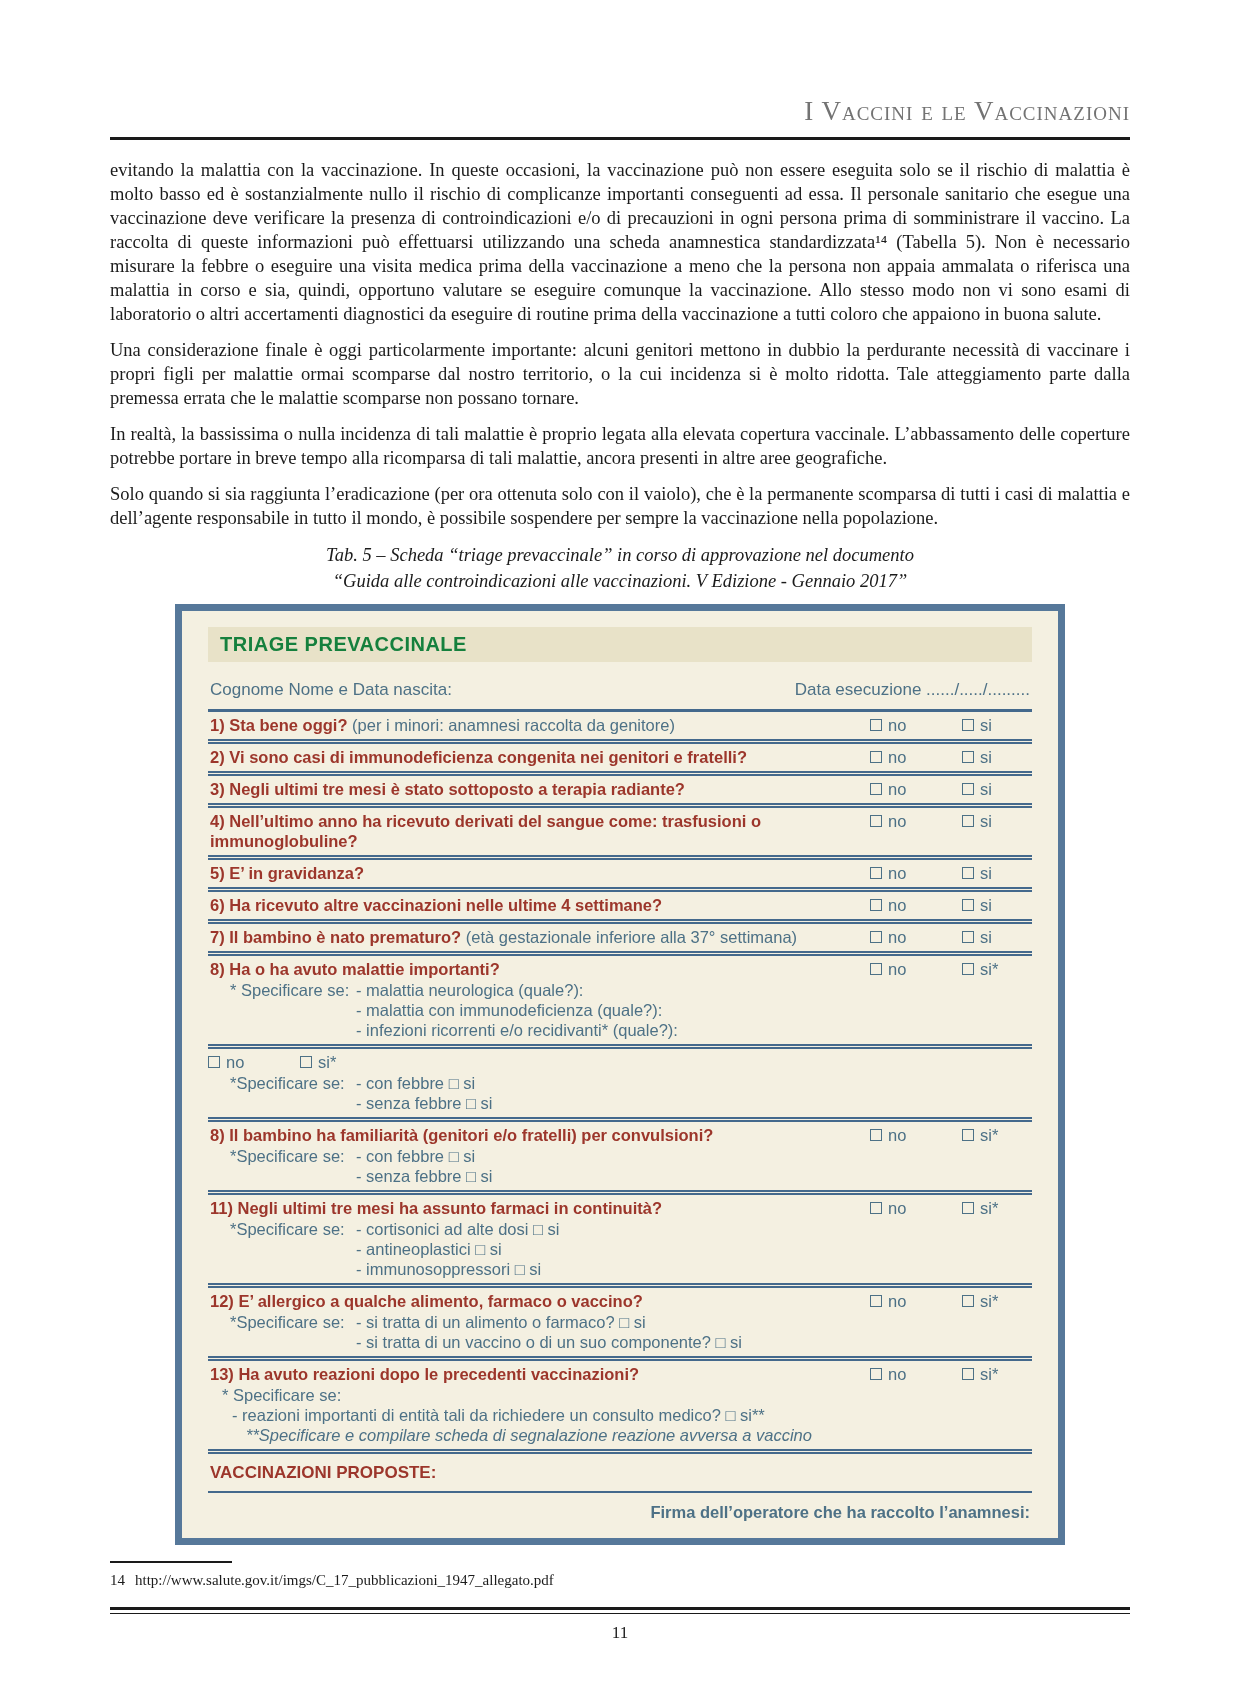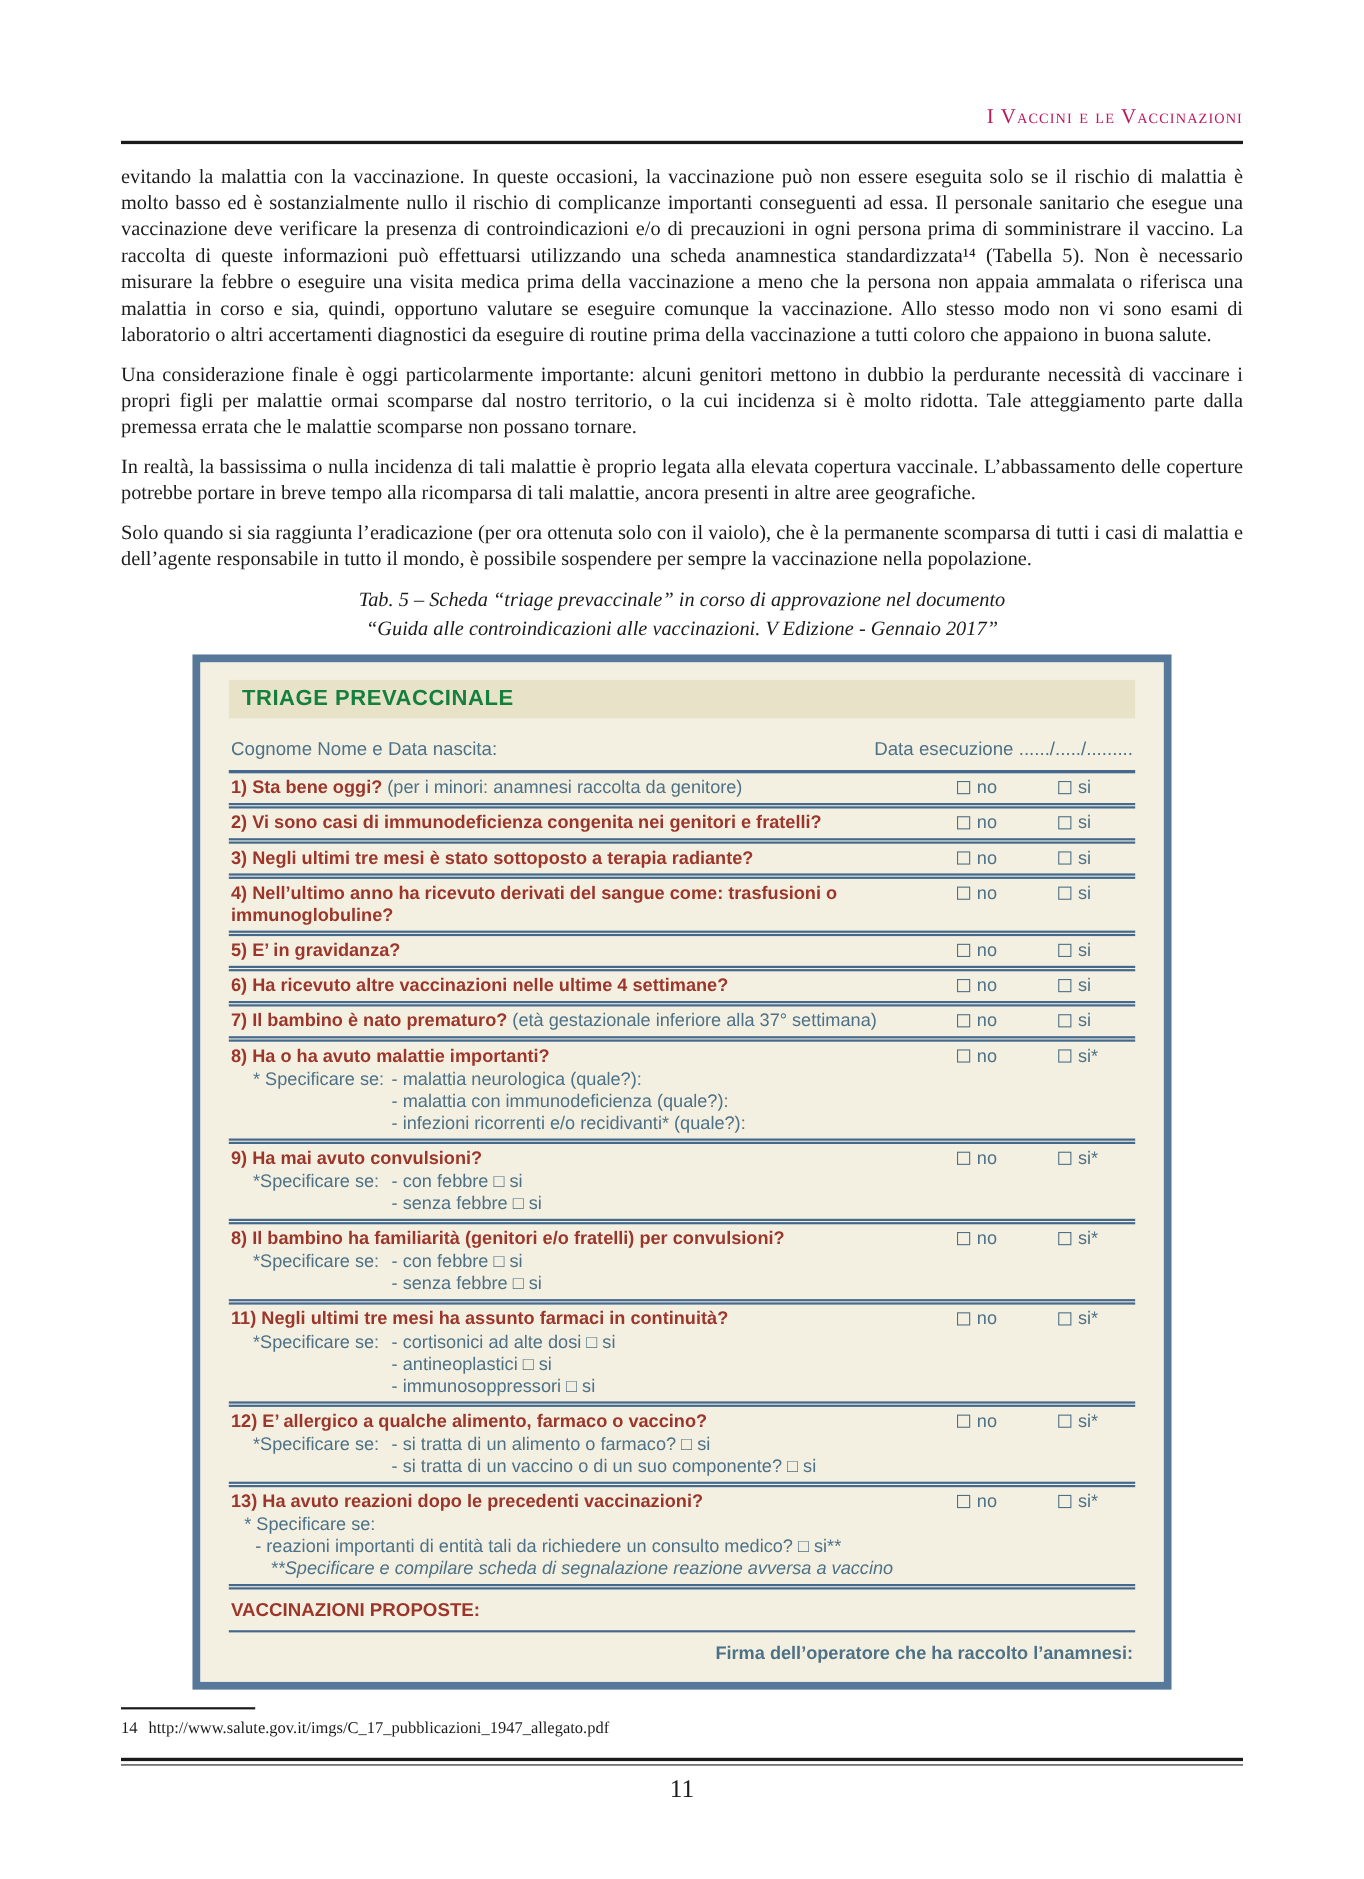--- a/index.html
+++ b/index.html
@@ -10,23 +10,23 @@
     overflow:hidden;
     font-family:"Liberation Serif", serif;
     color:#1b1b1b;
   }
   .content{margin:0 110px;padding-top:96px;}
 
   
   .running-head{
     text-align:right;
     font-variant:small-caps;
-    font-size:19px;
+    font-size:27px;
     letter-spacing:1px;
-    color:#be185d;
+    color:#737373;
   }
   .head-rule{border-top:3px solid #1a1a1a;margin-top:10px;}
 
   
   .bodytext{margin-top:18px;font-size:18.5px;line-height:24px;text-align:justify;}
   .bodytext p{margin:0 0 12px 0;}
 
   
   .caption{
     text-align:center;font-style:italic;font-size:18.5px;line-height:26px;
@@ -76,21 +76,21 @@
     color:#9c362b;font-weight:bold;font-size:17px;
     padding:9px 2px 8px 2px;border-bottom:2px solid #44698c;
   }
   .t-signature{font-weight:bold;font-size:16.5px;padding:10px 2px 4px 2px;text-align:right;}
 
   
   .fn-rule{width:122px;border-top:2px solid #1a1a1a;margin:16px 0 9px 0;}
   .footnote{font-size:15px;}
   .footnote .fn-num{margin-right:10px;}
   .bottom-rule{margin-top:18px;border-top:3px solid #1a1a1a;border-bottom:1px solid #1a1a1a;height:3px;}
-  .page-number{text-align:center;font-size:23px;margin-top:9px;}
+  .page-number{text-align:center;font-size:17px;margin-top:9px;}
 </style>
 </head>
 <body>
 
 <div class="page">
   <div class="content">
 
     <div class="running-head">I Vaccini e le Vaccinazioni</div>
     <div class="head-rule"></div>
 
@@ -221,21 +221,20 @@
                 <span class="sub-label">* Specificare se:</span>
                 <div class="sub-items">
                   <div>- malattia neurologica (quale?):</div>
                   <div>- malattia con immunodeficienza (quale?):</div>
                   <div>- infezioni ricorrenti e/o recidivanti* (quale?):</div>
                 </div>
               </div>
             </div>
             <div class="t-row">
               <div class="t-row-main">
-                <div class="t-q"><span class="qtext">9) Ha mai avuto convulsioni?</span></div>
                 <div class="t-cell cell-no">
                   <span class="cb"></span>
                   <span class="cb-label">no</span>
                 </div>
                 <div class="t-cell cell-si">
                   <span class="cb"></span>
                   <span class="cb-label">si*</span>
                 </div>
               </div>
               <div class="t-sub">

